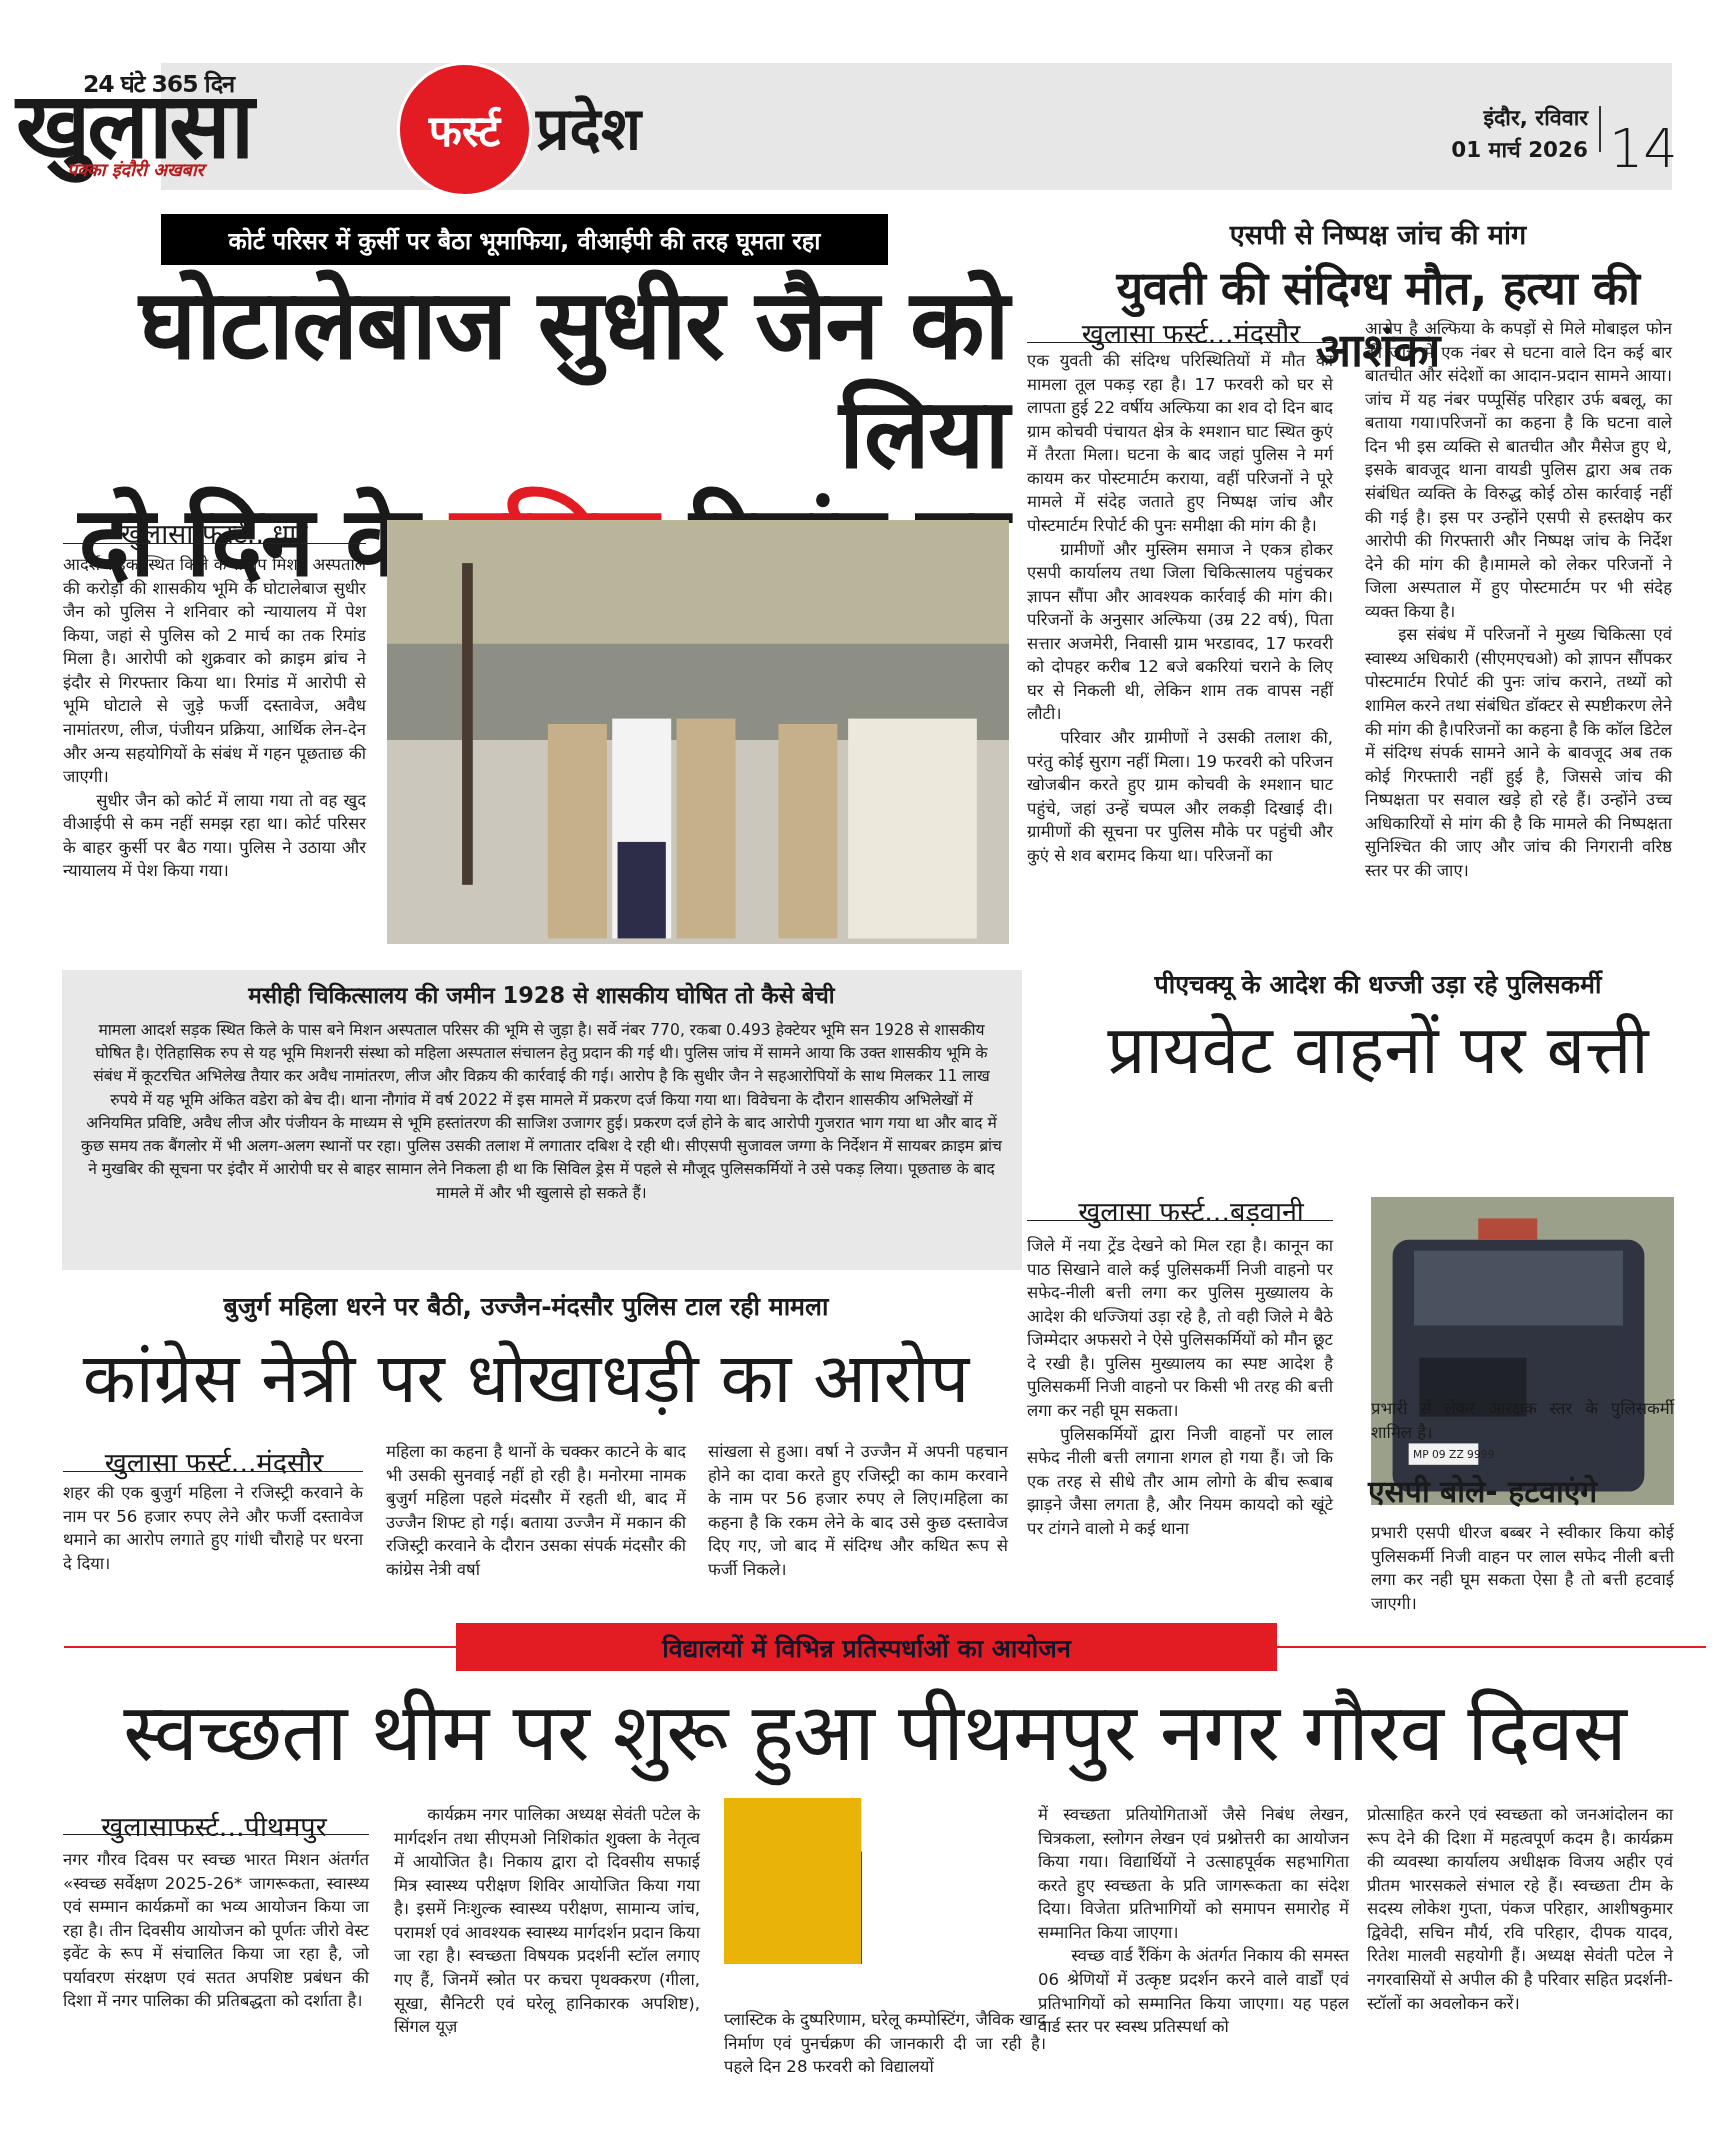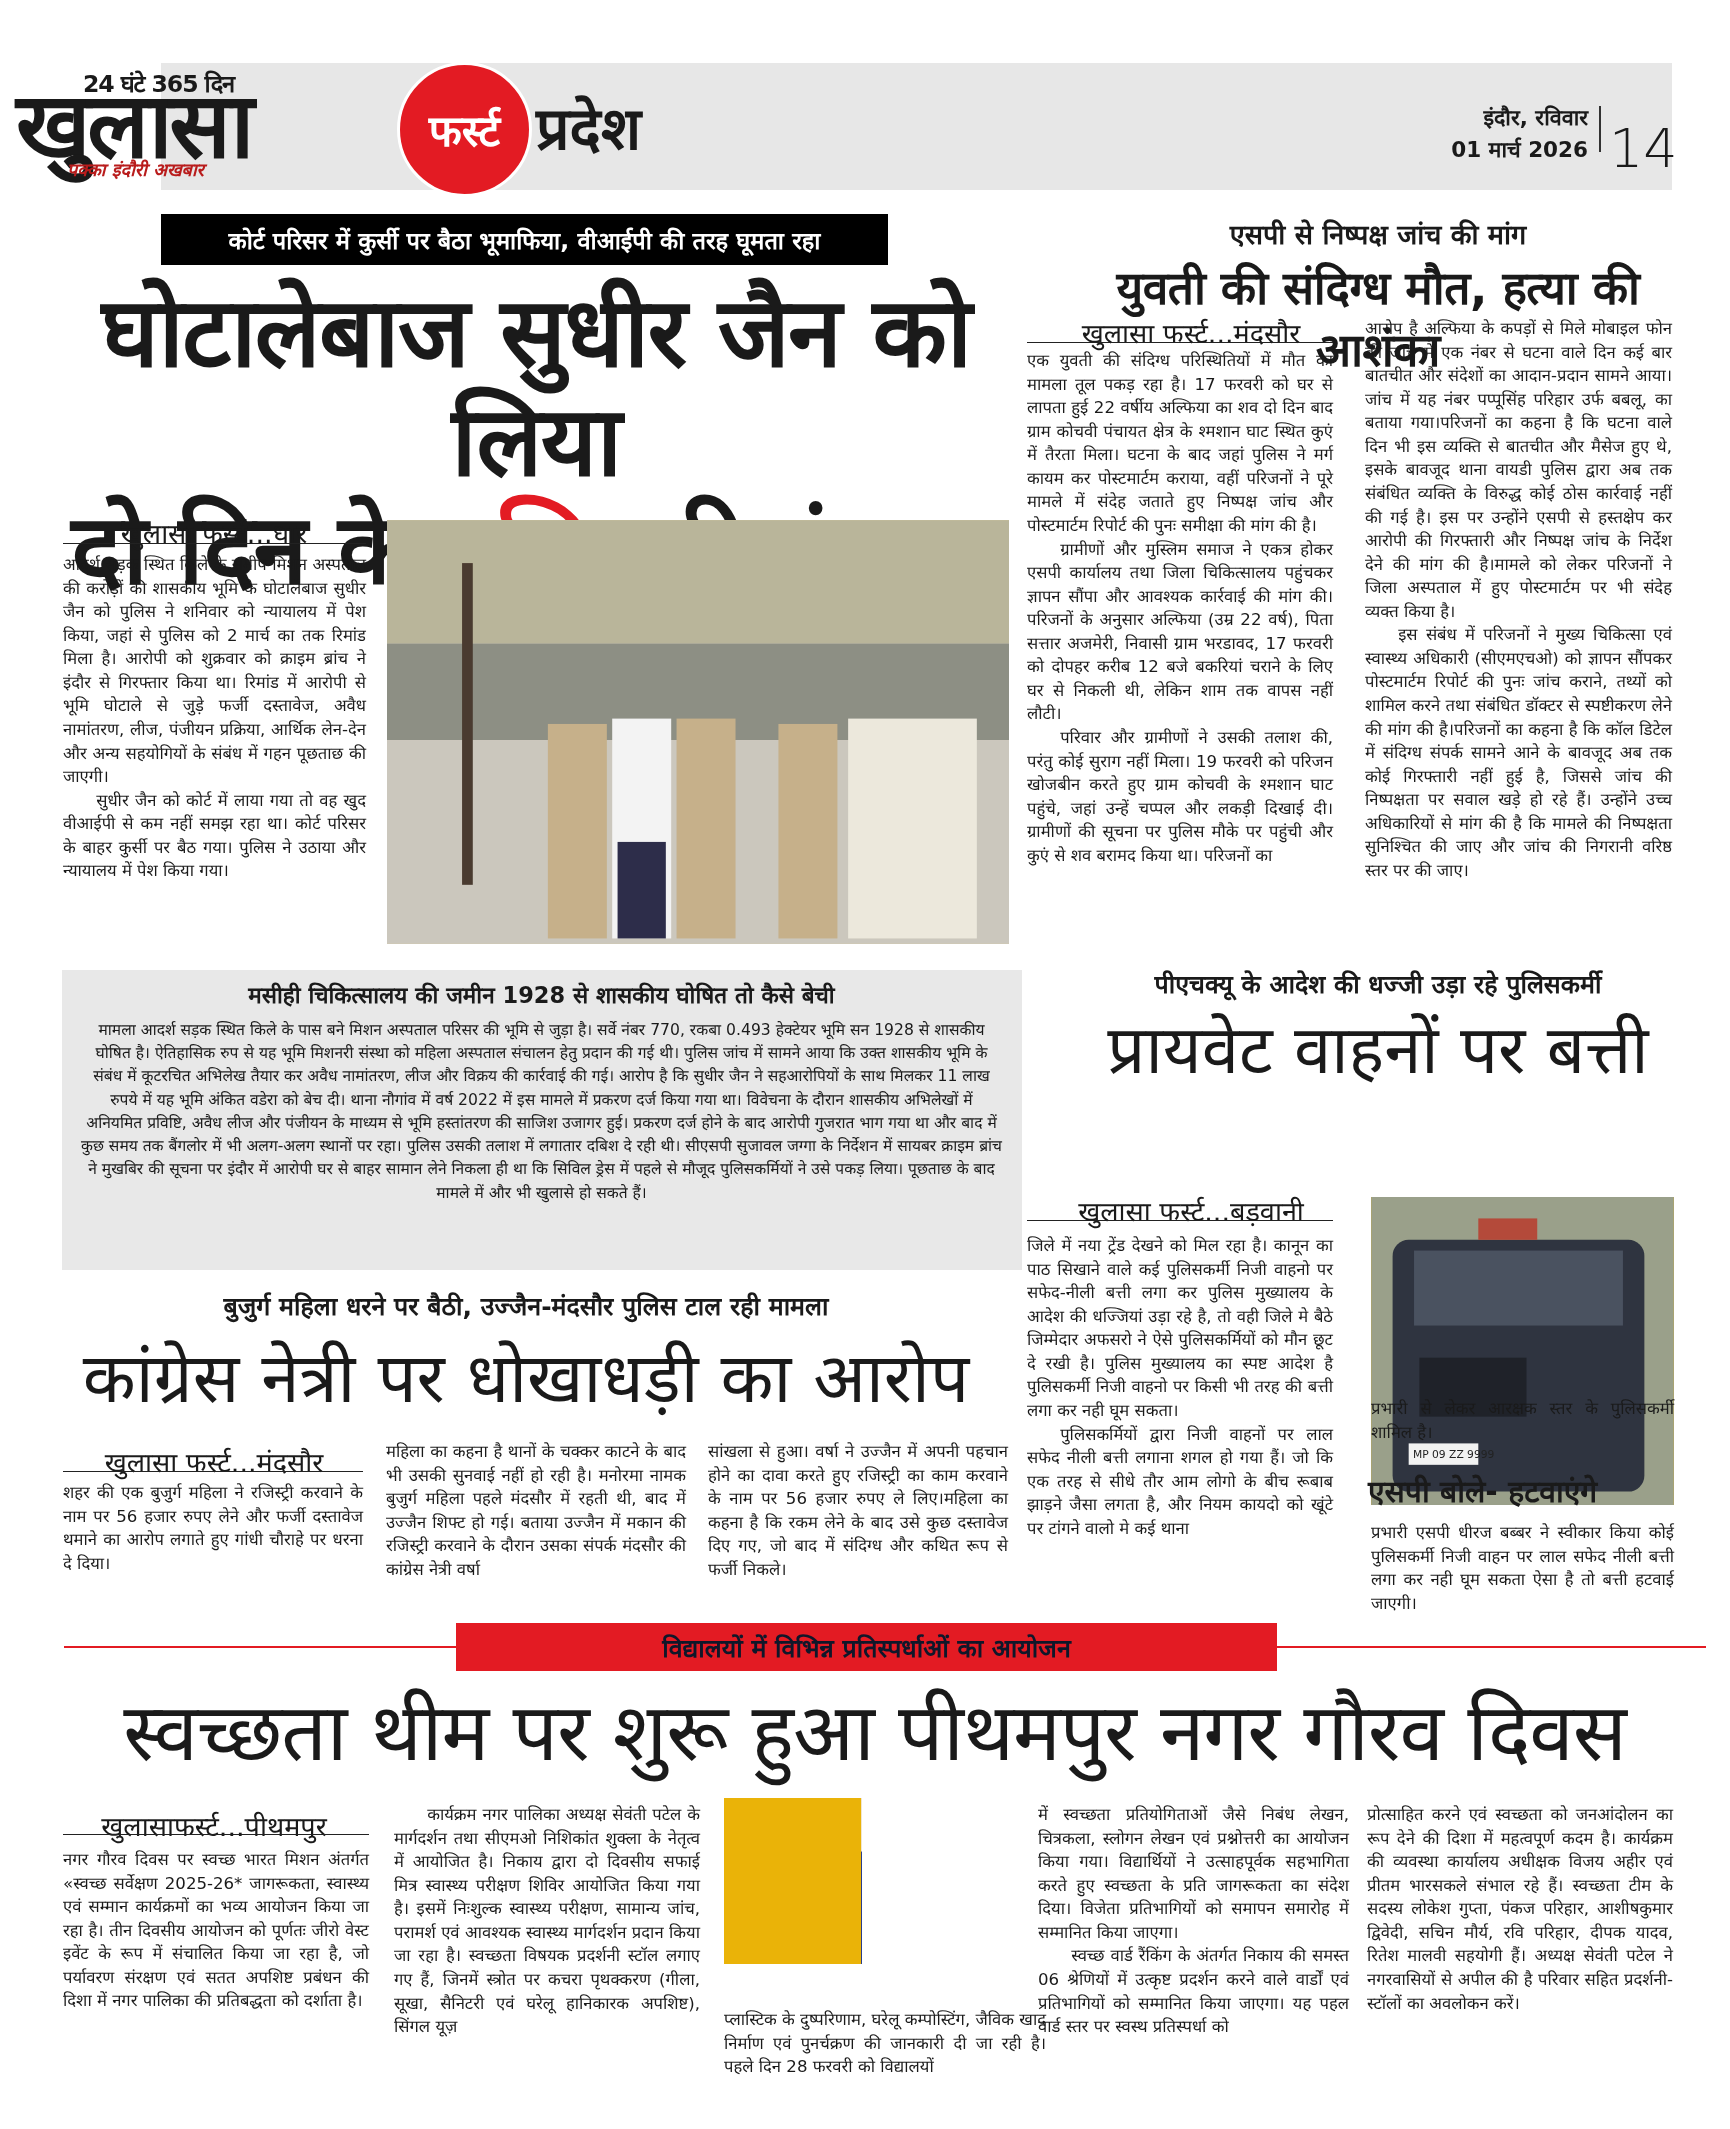--- a/index.html
+++ b/index.html
@@ -14,21 +14,21 @@
   .logo-main { left: 16px; top: 80px; font-size: 91px; font-weight: 900; letter-spacing: -3.2px; line-height: 1; }
   .logo-sub { left: 67px; top: 157px; font-size: 18px; color: #b91c1c; font-style: italic; font-weight: bold; }
   .first-badge { left: 397px; top: 62px; width: 129px; height: 129px; border-radius: 50%; background: #e31b23; border: 3.2px solid #fff; display:flex; align-items:center; justify-content:center; color:#fff; font-size: 43px; font-weight: bold; }
   .section-name { left: 536px; top: 86px; font-size: 59px; font-weight: 900; }
   .mast-date { left: 1588px; top: 102px; text-align: right; font-size: 21.5px; font-weight: bold; line-height: 1.5; transform: translateX(-100%); }
   .mast-divider { left: 1599px; top: 106px; width: 1.6px; height: 46px; background: #333; }
   .page-no { left: 1609px; top: 97px; font-size: 54px; font-weight: 300; margin-top: 20px; }
 
   
   .kicker-black { left: 161px; top: 214px; width: 727px; height: 51px; background: #000; color: #fff; font-size: 23.6px; font-weight: bold; display:flex; align-items:center; justify-content:center; }
-  .lead-head { left: 64px; top: 271px; width: 944px; font-size: 97px; font-weight: 900; line-height: 1.12; text-align: center; letter-spacing: -1.6px; margin-top: 8px; }
+  .lead-head { left: 64px; top: 271px; width: 944px; font-size: 97px; font-weight: 900; line-height: 1.12; text-align: right; letter-spacing: -1.6px; }
   .red { color: #e31b23; }
   .dateline { font-size: 27px; font-weight: normal; text-align: center; }
   .rule { height: 1.1px; background: #222; }
   .body-text { font-size: 16.6px; line-height: 1.42; text-align: justify; }
   .indent { text-indent: 2em; }
   .photo { background: #eab308; overflow: hidden; }
 
   
   .grey-box { left: 62px; top: 970px; width: 960px; height: 300px; background: #e8e8e8; }
   .grey-head { left: 80px; top: 979px; width: 923px; font-size: 22.5px; font-weight: bold; text-align: center; }

